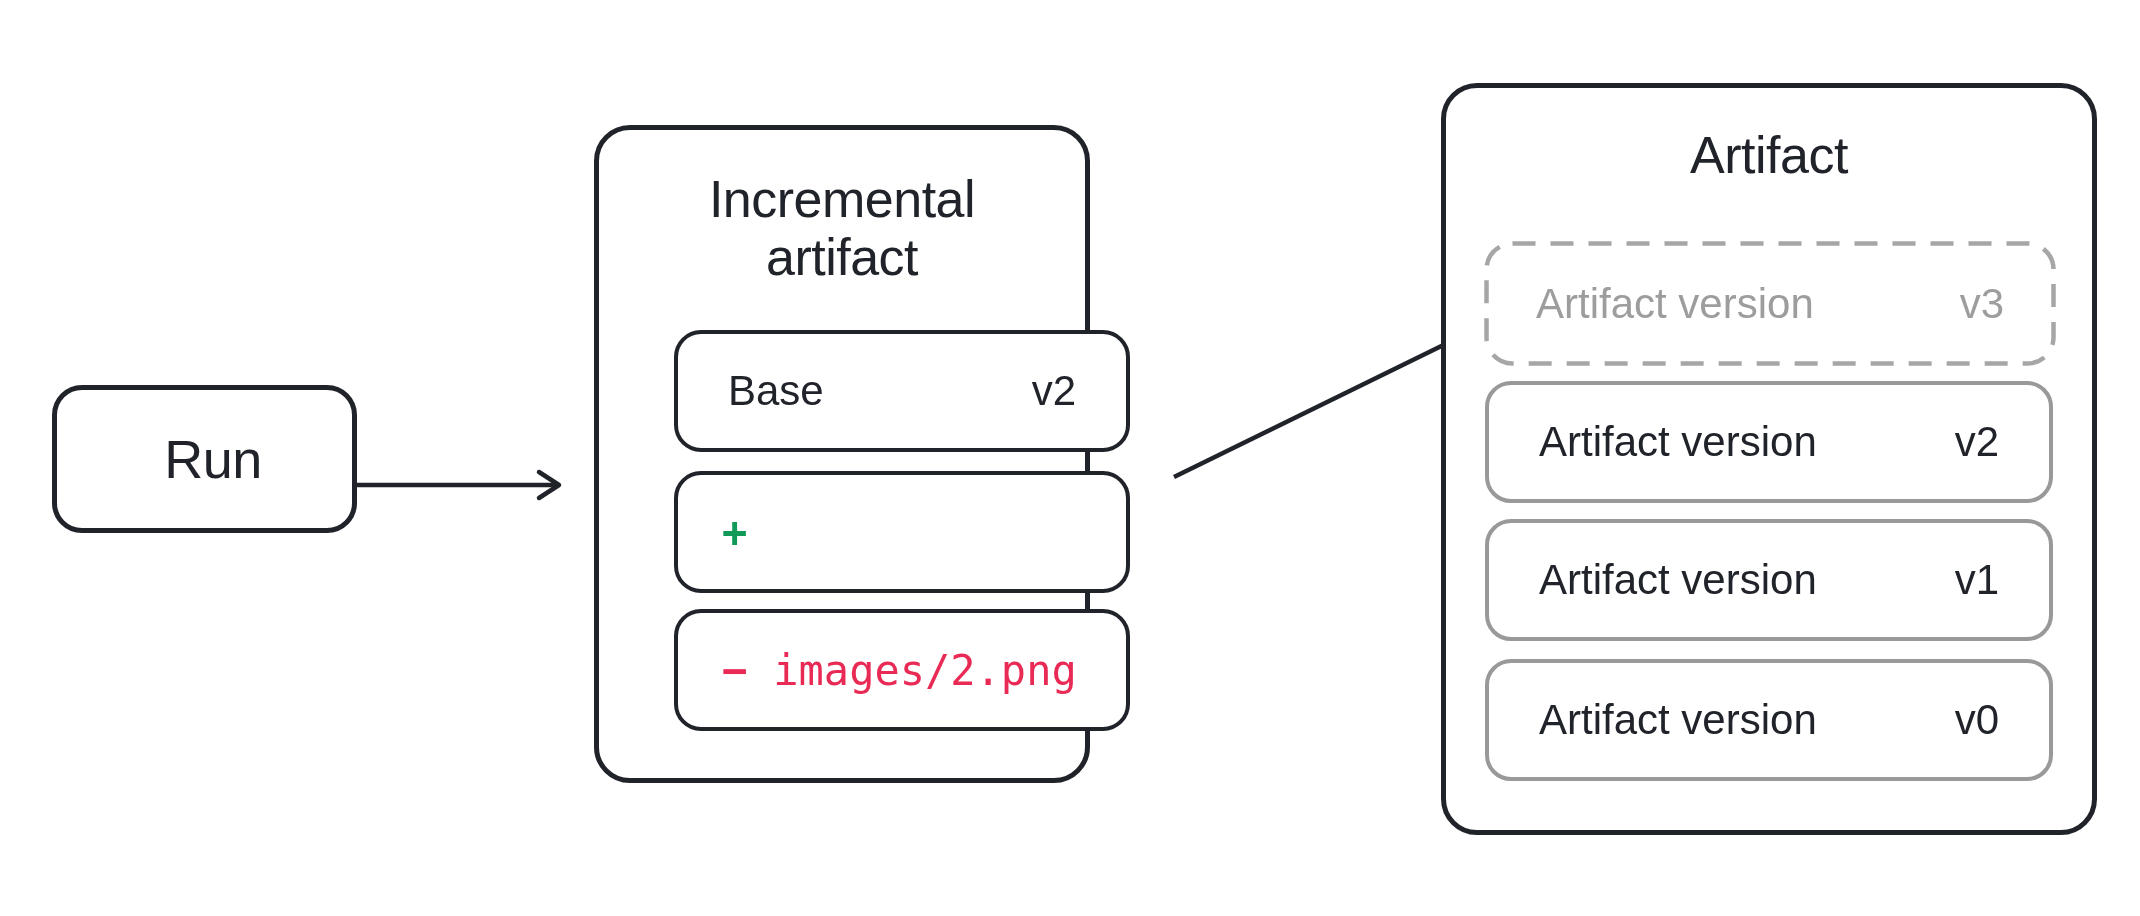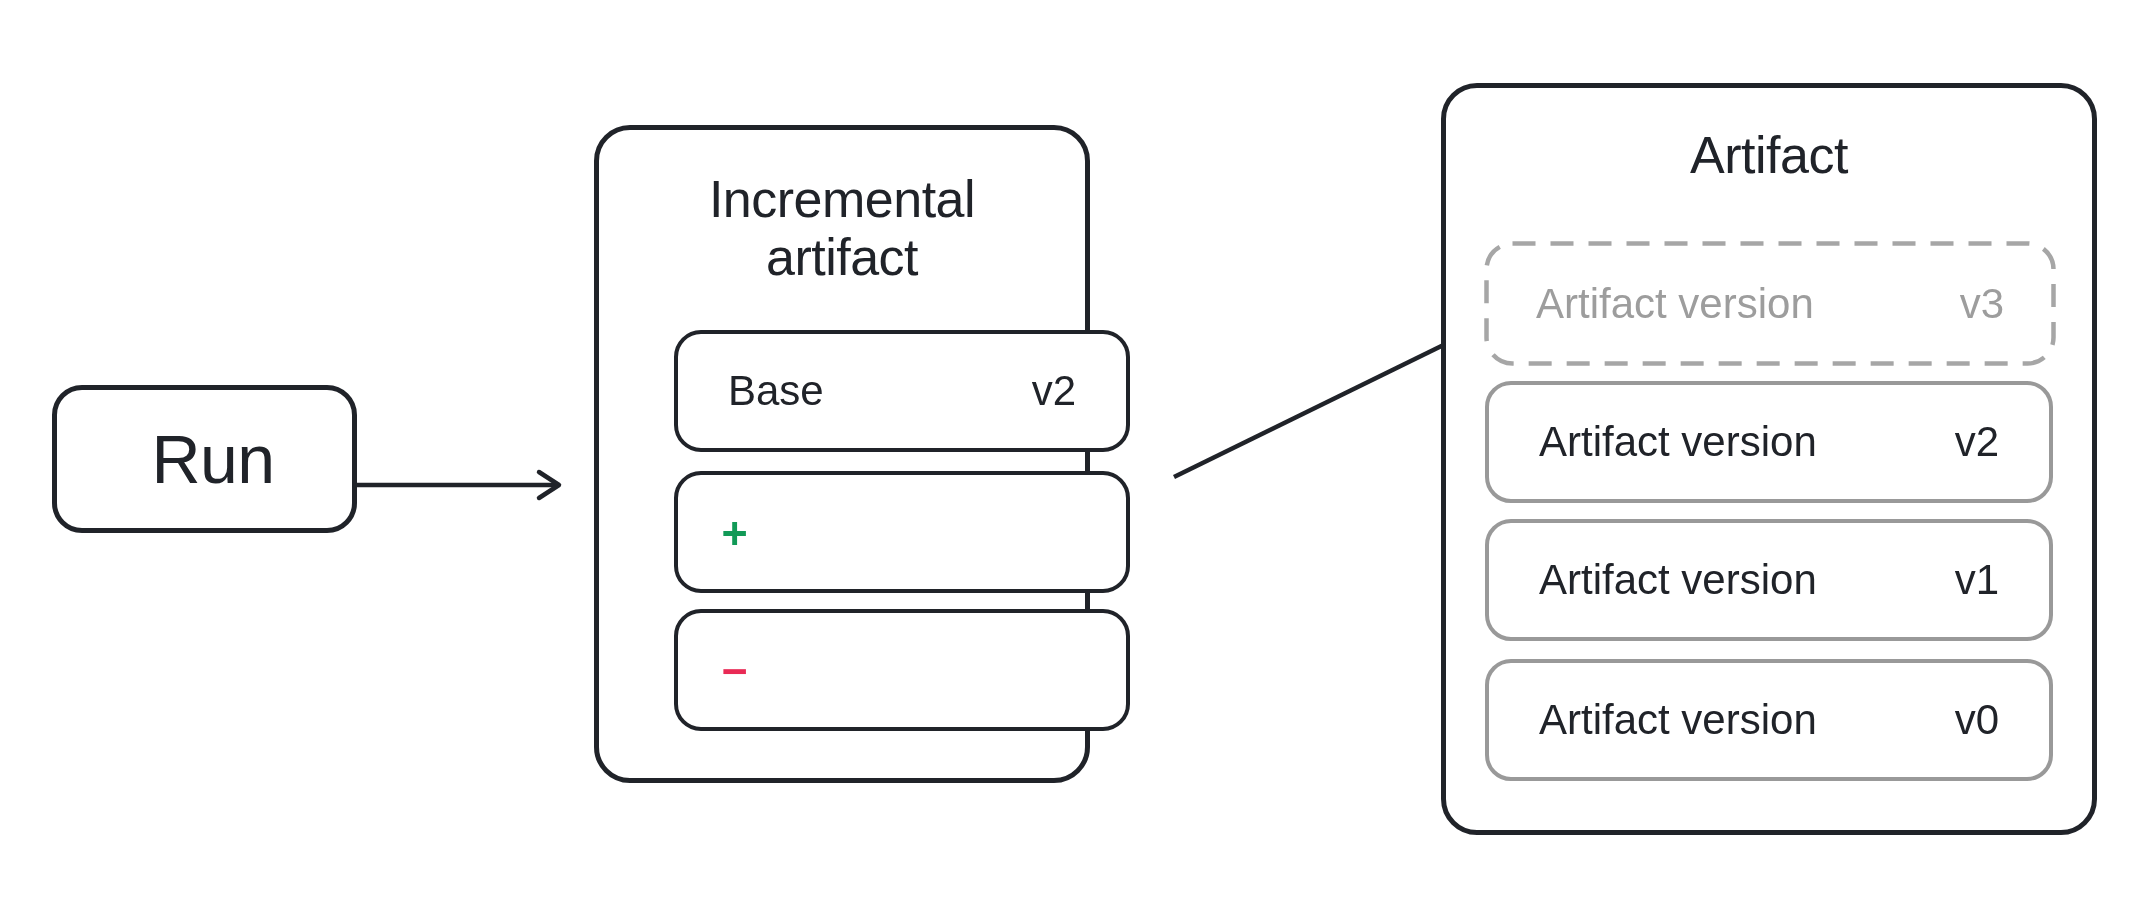--- a/index.html
+++ b/index.html
@@ -18,21 +18,21 @@
   .node {
     border: 5px solid #202329;
     border-radius: 36px;
     background: #ffffff;
   }
   #run-node {
     left: 52px; top: 385px; width: 305px; height: 148px;
     border-radius: 30px;
     display: flex; align-items: center; justify-content: center;
   }
-  #run-node .node-label { font-size: 68px; letter-spacing: -0.5px; margin-left: 17px; }
+  #run-node .node-label { font-size: 54px; letter-spacing: -0.5px; margin-left: 17px; }
 
   #incremental-node { left: 570px; top: 125px; width: 496px; height: 658px; margin-left: 24px; }
   #artifact-node    { left: 1441px; top: 83px;  width: 656px; height: 752px; }
 
   .node-title {
     position: absolute; left: 0; right: 0;
     text-align: center;
     font-size: 52px; line-height: 58px;
     letter-spacing: -0.5px;
     color: #202329;
@@ -136,20 +136,21 @@
 
     <div id="added-box" class="pill">
       <div class="mono-row green">
         <span class="op">+</span>
       </div>
     </div>
 
     <div id="removed-box" class="pill">
       <div class="mono-row red">
         <span class="op">−</span>
+        <span>images/2.png</span>
       </div>
     </div>
   </div>
 
   <div id="artifact-node" class="abs node">
     <div id="artifact-title" class="node-title">Artifact</div>
 
     <div id="pending-version-box">
       <svg class="dash-rect" viewBox="0 0 572 125" xmlns="http://www.w3.org/2000/svg" preserveAspectRatio="none">
         <rect x="2.5" y="2.5" width="567" height="120" rx="26" ry="26" fill="none" stroke="#a6a6a6" stroke-width="4.5" stroke-dasharray="23 15"></rect>

